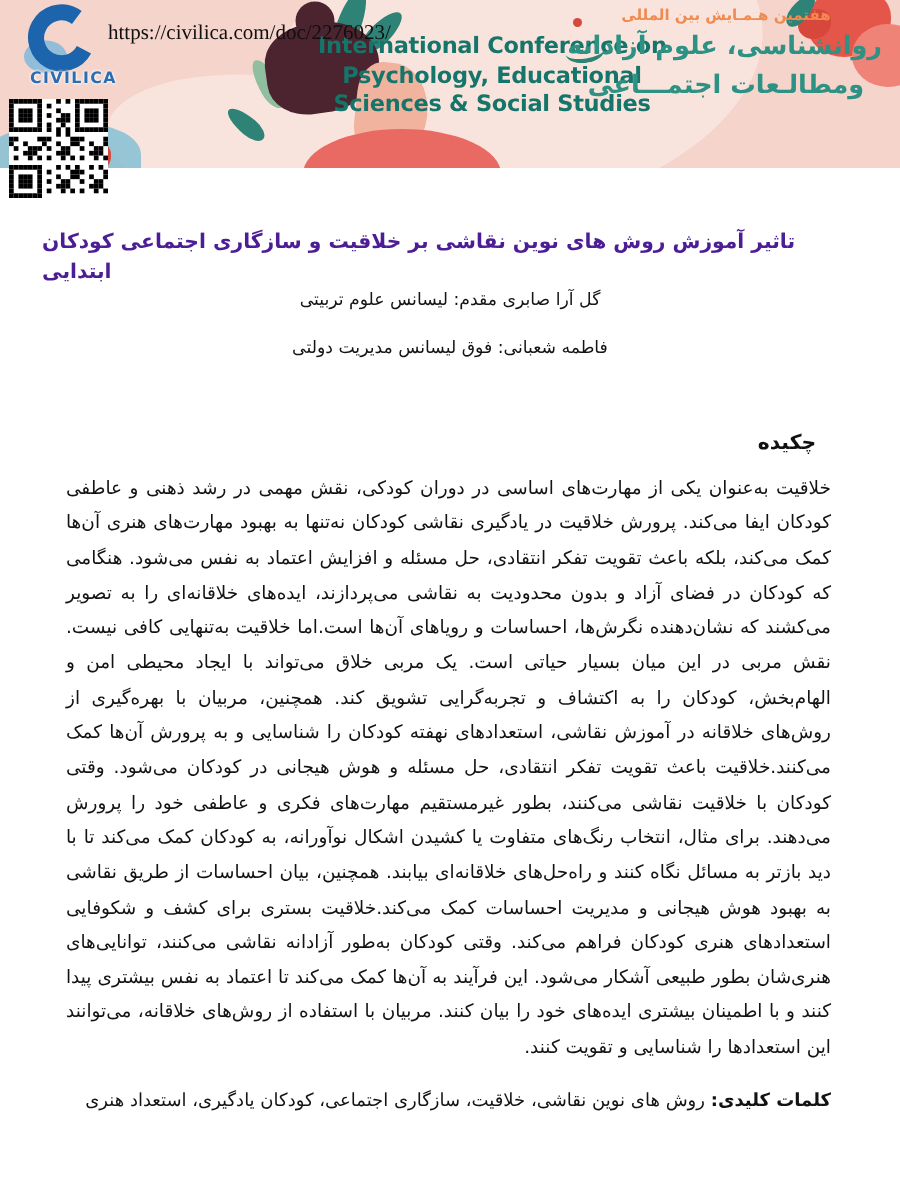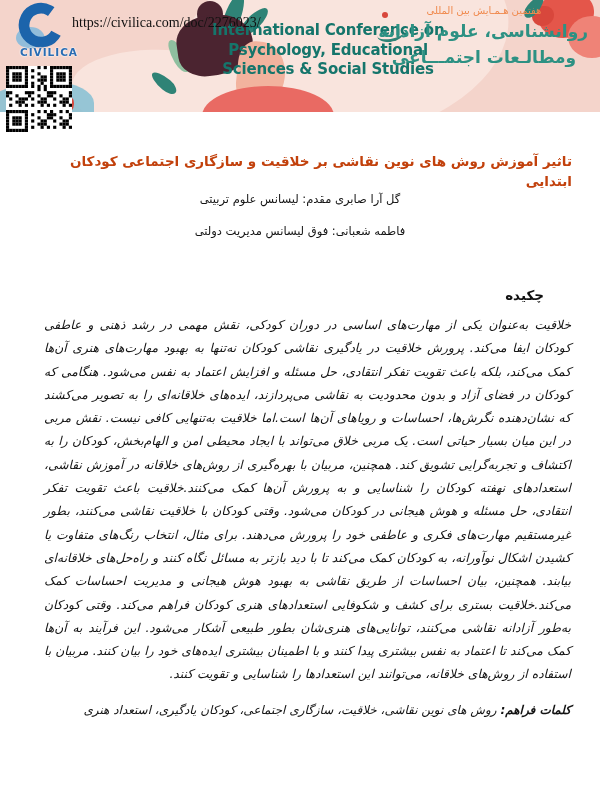--- a/index.html
+++ b/index.html
@@ -33,43 +33,43 @@
   .flower.ftr2{right:-16px;top:16px;width:48px;height:42px;background:#ef8377;border-radius:50%;}
   .flower.ftr3{right:46px;top:6px;width:22px;height:20px;}
   .leaf.ltr{right:60px;top:-6px;left:auto;width:12px;height:26px;transform:rotate(40deg);}
   .swoosh{position:absolute;right:197px;top:27px;width:26px;height:12px;
         border-bottom:3px solid #2f8376;border-radius:0 0 60% 60%;transform:rotate(-8deg);}
   .reddot{position:absolute;right:212px;top:12px;width:6px;height:6px;background:#d8473c;border-radius:50%;}
 
   .banner-en{position:absolute;left:212px;top:21px;width:232px;text-align:center;z-index:3;
         color:#15756b;font-weight:bold;font-size:15px;line-height:19.5px;letter-spacing:-0.2px;white-space:nowrap;}
   .banner-fa{position:absolute;right:12px;top:5px;width:208px;text-align:center;z-index:3;direction:rtl;}
-  .banner-fa-small{color:#f08a4e;font-size:10px;font-weight:normal;margin-bottom:2px;white-space:nowrap;}
+  .banner-fa-small{color:#f08a4e;font-size:10px;font-weight:bold;margin-bottom:2px;white-space:nowrap;}
   .banner-fa-big{color:#2d9183;font-size:17px;font-weight:bold;line-height:26px;white-space:nowrap;}
 
   
   .logo{position:absolute;left:4px;top:2px;width:74px;height:62px;z-index:6;text-align:right;}
   .logo svg{display:block;margin:0 auto;}
   .logo-text{font-size:10.5px;font-weight:bold;color:#2a6db3;letter-spacing:1px;margin-top:-6px;
         text-shadow:0 0 2px #fff,0 0 2px #fff;}
   .qr{position:absolute;left:6px;top:66px;width:66px;height:66px;background:#fff;z-index:6;}
   .qr svg{width:66px;height:66px;display:block;}
   .doc-url{position:absolute;left:72px;top:15px;z-index:5;font-family:"Liberation Serif","DejaVu Serif",serif;
         font-size:14px;color:#101010;text-decoration:none;}
 
   
-  .paper-title{position:absolute;top:123px;left:28px;right:28px;text-align:right;direction:rtl;
-        color:#c2410c;font-weight:bold;font-size:13.5px;line-height:20px;margin-top:28px;}
+  .paper-title{position:absolute;top:123px;left:28px;right:28px;text-align:left;direction:rtl;
+        color:#4c1d95;font-weight:bold;font-size:13.5px;line-height:20px;margin-top:28px;}
   .authors{position:absolute;top:190px;left:40px;right:40px;direction:rtl;text-align:center;
         font-size:11.5px;color:#141414;}
   .author-line{margin-bottom:13px;line-height:19px;}
   .author-name{font-weight:normal;}
   .abstract-heading{position:absolute;top:287px;right:56px;direction:rtl;
         font-weight:bold;font-size:13.5px;color:#111;}
-  .abstract-col{position:absolute;top:314px;right:29px;left:44px;direction:rtl;font-style:italic;}
+  .abstract-col{position:absolute;top:314px;right:46px;left:44px;direction:rtl;}
   .abstract-text{margin:0;text-align:justify;font-size:12.3px;line-height:23.3px;color:#131313;}
   .keywords{margin:14px 0 0 0;font-size:12px;line-height:19px;color:#131313;text-align:right;}
   .kw-label{font-weight:bold;}
 </style>
 </head>
 <body>
 
 <div class="page">
 
   <div class="banner">
@@ -330,18 +330,18 @@
     <div class="author-line">
       <span class="author-name">فاطمه شعبانی:</span>
       <span>فوق لیسانس مدیریت دولتی</span>
     </div>
   </div>
 
   <div class="abstract-heading">چکیده</div>
   <div class="abstract-col">
     <p class="abstract-text">خلاقیت به‌عنوان یکی از مهارت‌های اساسی در دوران کودکی، نقش مهمی در رشد ذهنی و عاطفی کودکان ایفا می‌کند. پرورش خلاقیت در یادگیری نقاشی کودکان نه‌تنها به بهبود مهارت‌های هنری آن‌ها کمک می‌کند، بلکه باعث تقویت تفکر انتقادی، حل مسئله و افزایش اعتماد به نفس می‌شود. هنگامی که کودکان در فضای آزاد و بدون محدودیت به نقاشی می‌پردازند، ایده‌های خلاقانه‌ای را به تصویر می‌کشند که نشان‌دهنده نگرش‌ها، احساسات و رویاهای آن‌ها است.اما خلاقیت به‌تنهایی کافی نیست. نقش مربی در این میان بسیار حیاتی است. یک مربی خلاق می‌تواند با ایجاد محیطی امن و الهام‌بخش، کودکان را به اکتشاف و تجربه‌گرایی تشویق کند. همچنین، مربیان با بهره‌گیری از روش‌های خلاقانه در آموزش نقاشی، استعدادهای نهفته کودکان را شناسایی و به پرورش آن‌ها کمک می‌کنند.خلاقیت باعث تقویت تفکر انتقادی، حل مسئله و هوش هیجانی در کودکان می‌شود. وقتی کودکان با خلاقیت نقاشی می‌کنند، بطور غیرمستقیم مهارت‌های فکری و عاطفی خود را پرورش می‌دهند. برای مثال، انتخاب رنگ‌های متفاوت یا کشیدن اشکال نوآورانه، به کودکان کمک می‌کند تا با دید بازتر به مسائل نگاه کنند و راه‌حل‌های خلاقانه‌ای بیابند. همچنین، بیان احساسات از طریق نقاشی به بهبود هوش هیجانی و مدیریت احساسات کمک می‌کند.خلاقیت بستری برای کشف و شکوفایی استعدادهای هنری کودکان فراهم می‌کند. وقتی کودکان به‌طور آزادانه نقاشی می‌کنند، توانایی‌های هنری‌شان بطور طبیعی آشکار می‌شود. این فرآیند به آن‌ها کمک می‌کند تا اعتماد به نفس بیشتری پیدا کنند و با اطمینان بیشتری ایده‌های خود را بیان کنند. مربیان با استفاده از روش‌های خلاقانه، می‌توانند این استعدادها را شناسایی و تقویت کنند.</p>
     <p class="keywords">
-      <span class="kw-label">کلمات فراهم:</span>
+      <span class="kw-label">کلمات کلیدی:</span>
       <span>روش های نوین نقاشی، خلاقیت، سازگاری اجتماعی، کودکان یادگیری، استعداد هنری</span>
     </p>
   </div>
 
 </div>
 
 </body></html>

